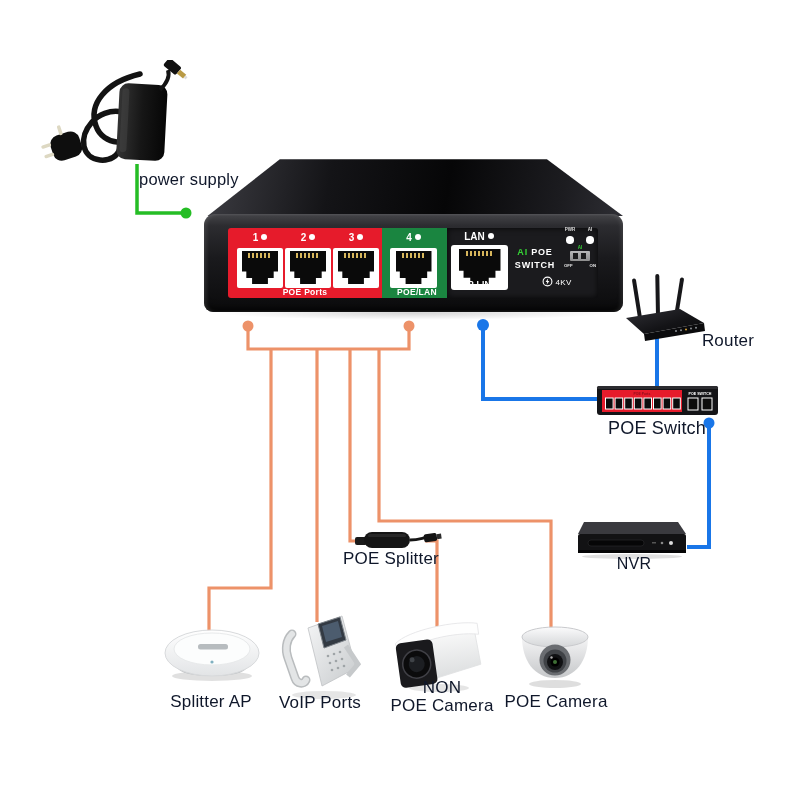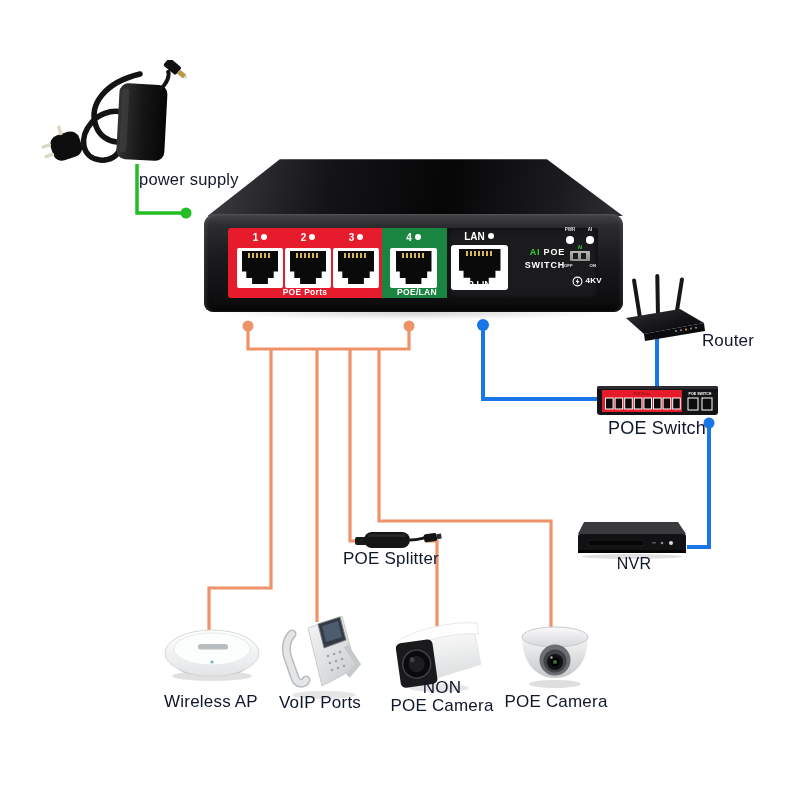--- a/index.html
+++ b/index.html
@@ -42,36 +42,36 @@
           clip-path:polygon(0 0,100% 0,100% 62%,88% 62%,88% 82%,72% 82%,72% 100%,28% 100%,28% 82%,12% 82%,12% 62%,0 62%); }
   .pins { position:absolute; top:1.5px; left:50%; transform:translateX(-50%); width:24px; height:5px;
           background:repeating-linear-gradient(90deg,#d7b65c 0 2px,#0a0a0a 2px 4px); }
   .jack-lan { height:43px; box-shadow:0 0 0 1px #fff; }
   .jack-lan .rj45 { width:42px; height:35px; }
   .jack-lan .pins { width:28px; }
   .pnum { position:absolute; display:flex; align-items:center; justify-content:center; gap:3px;
           color:#fff; font-size:10px; font-weight:bold; height:14px; }
   .led { width:6px; height:6px; border-radius:50%; background:#fff; }
   .grp { position:absolute; text-align:center; color:#fff; font-size:8.5px; font-weight:bold; letter-spacing:.3px; }
-  .brand { left:505px; top:246px; width:60px; text-align:right; color:#fff; font-weight:bold;
+  .brand { left:505px; top:246px; width:60px; text-align:center; color:#fff; font-weight:bold;
            font-size:9px; letter-spacing:.8px; line-height:13px; }
   .brand .ai { color:var(--brand-green,#35D435); }
   .ledgrp { left:562px; top:227px; width:36px; display:flex; justify-content:space-between; }
   .ledcol { width:16px; display:flex; flex-direction:column; align-items:center; gap:4px;
             color:#ddd; font-size:4.5px; font-weight:bold; }
   .ledcol .led { width:7.5px; height:7.5px; }
   .dip { left:564px; top:245px; width:32px; display:flex; flex-direction:column; align-items:center; }
   .dip-ai { color:var(--brand-green,#35D435); font-size:4.5px; font-weight:bold; }
   .dip-body { width:20px; height:10px; margin-top:1px; border-radius:1px;
               background:linear-gradient(#b8b8b8,#8e8e8e); position:relative; }
   .dip-slot { position:absolute; top:1.5px; width:5px; height:6px; background:#1c1c1c; }
   .dip-row { width:32px; display:flex; justify-content:space-between; color:#e6e6e6;
              font-size:4.3px; font-weight:bold; margin-top:1.5px; }
-  .surge { left:572px; top:276px; display:flex; align-items:flex-start; gap:2.5px;
-           color:#fff; font-size:8px; font-weight:bold; letter-spacing:.3px; }
+  .surge { left:542px; top:276px; display:flex; align-items:flex-end; gap:2.5px;
+           color:#fff; font-size:8px; font-weight:normal; letter-spacing:.3px; }
 </style>
 </head>
 <body>
 
 <div class="stage">
 
   <svg class="wires" width="800" height="800">
     <g>
       <polyline class="wire wire-g" points="137,164 137,213 182,213"></polyline>
       <circle class="dot-g" cx="186" cy="213" r="5.5"></circle>
@@ -355,19 +355,19 @@
     <circle cx="43" cy="44" r="4.5" fill="#000"></circle>
     <circle cx="43" cy="44" r="2" fill="#3e6f35"></circle>
     <circle cx="39.5" cy="39.5" r="1.2" fill="#aaa"></circle>
   </svg>
 
   <div class="lbl ps left-align" style="left:139px;top:170px">power supply</div>
   <div class="lbl" style="left:728px;top:331px">Router</div>
   <div class="lbl" style="left:657px;top:418px;font-size:18px">POE Switch</div>
   <div class="lbl" style="left:634px;top:555px;font-size:16px">NVR</div>
   <div class="lbl" style="left:391px;top:549px">POE Splitter</div>
-  <div class="lbl" style="left:211px;top:692px">Wireless AP</div>
+  <div class="lbl" style="left:211px;top:692px">Splitter AP</div>
   <div class="lbl" style="left:320px;top:693px">VoIP Ports</div>
   <div class="lbl" style="left:442px;top:678px">NON</div>
   <div class="lbl" style="left:442px;top:696px">POE Camera</div>
   <div class="lbl" style="left:556px;top:692px">POE Camera</div>
 
 </div>
 
 </body></html>

